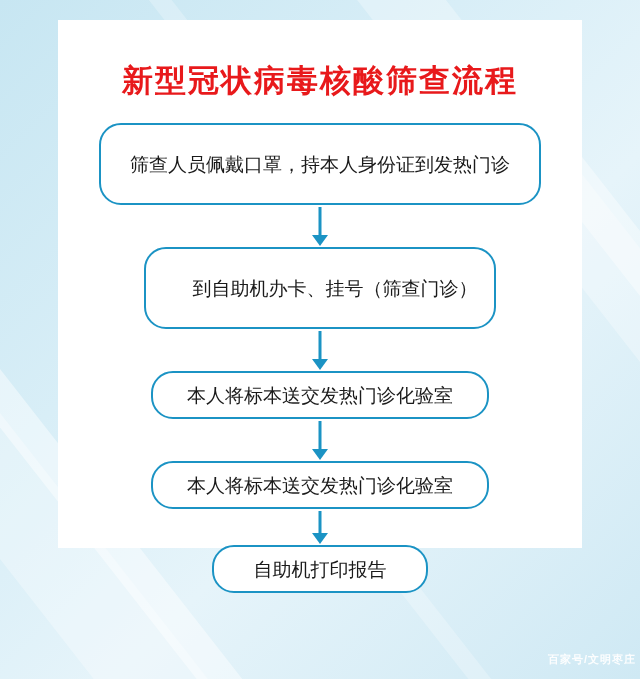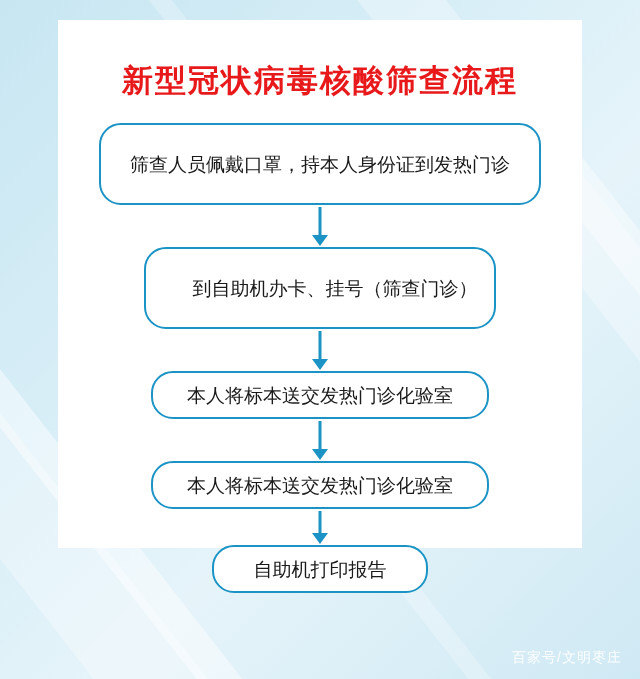--- a/index.html
+++ b/index.html
@@ -112,27 +112,28 @@
     border-left: 8px solid transparent;
     border-right: 8px solid transparent;
     border-top: 11px solid #1b93c4;
   }
   .arrow.tall { height: 42px; }
   .arrow.tall .shaft { height: 30px; }
   .arrow.tall .head { top: 30px; }
 
   .watermark {
     position: absolute;
-    right: 18px;
+    right: 4px;
     bottom: 12px;
     color: #ffffff;
-    font-size: 14px;
+    font-size: 11px;
     letter-spacing: 1px;
     opacity: 0.95;
     font-family: "Liberation Sans", sans-serif;
+    font-weight: bold;
   }
 </style>
 </head>
 <body>
 
 <div id="poster">
 
   <div class="band b1"></div>
   <div class="band b2"></div>
   <div class="band b3"></div>

